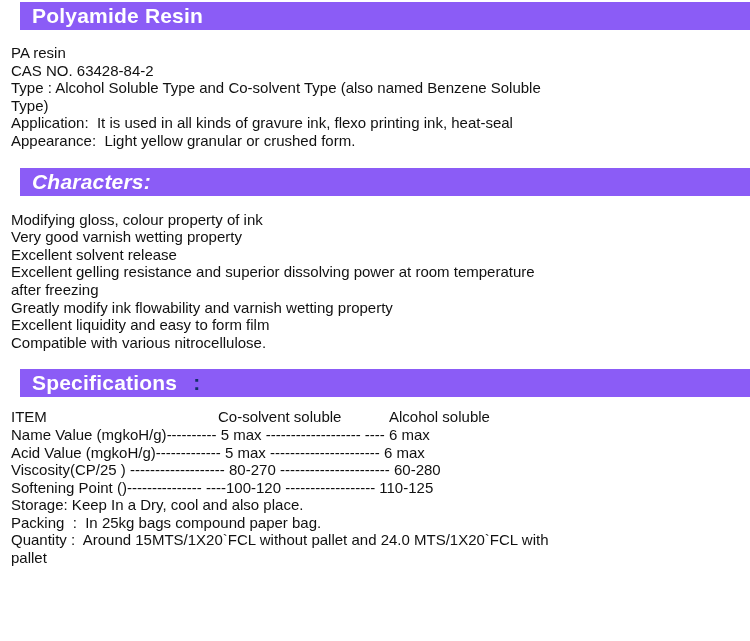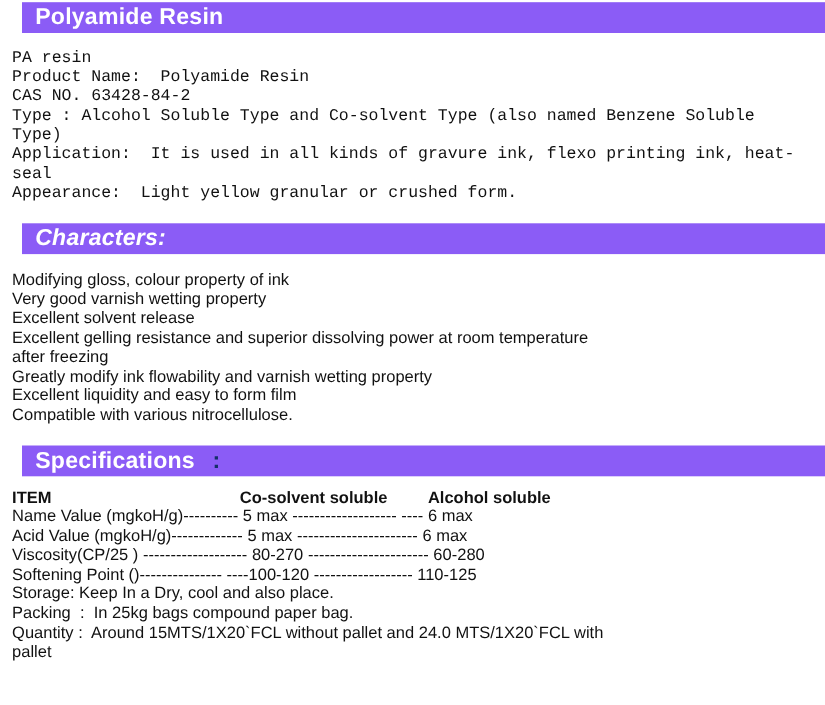--- a/index.html
+++ b/index.html
@@ -27,46 +27,45 @@
   }
   .bar-colon {
     color: #132f68;
     font-weight: bold;
     margin-left: 16px;
   }
   #title-bar { margin-top: 2px; }
   #characters-bar { margin-top: 18px; font-style: italic; }
   #specifications-bar { margin-top: 18px; }
   .block { margin-left: 11px; margin-right: 10px; }
-  .intro { margin-top: 14px; font-family: Liberation Mono, monospace; }
+  .intro { margin-top: 14px; }
   .chars { margin-top: 15px; }
   .specs { margin-top: 11px; }
   .line {
     line-height: 17.6px;
     white-space: pre-wrap;
   }
   .spec-header {
     position: relative;
     height: 17.6px;
   }
-  .col { position: absolute; top: 0; font-weight: bold; }
+  .col { position: absolute; top: 0; }
   .col-item { left: 0; }
   .col-cosolvent { left: 207px; }
   .col-alcohol { left: 378px; }
 </style>
 </head>
 <body>
 
 <div>
 
   <div class="bar" id="title-bar"><span>Polyamide Resin</span></div>
 
   <div class="block intro">
     <div class="line">PA resin</div>
-    <div class="line">Product Name:  Polyamide Resin</div>
     <div class="line">CAS NO. 63428-84-2</div>
     <div class="line">Type : Alcohol Soluble Type and Co-solvent Type (also named Benzene Soluble</div>
     <div class="line">Type)</div>
     <div class="line">Application:  It is used in all kinds of gravure ink, flexo printing ink, heat-seal</div>
     <div class="line">Appearance:  Light yellow granular or crushed form.</div>
   </div>
 
   <div class="bar" id="characters-bar"><span>Characters:</span></div>
 
   <div class="block chars">

